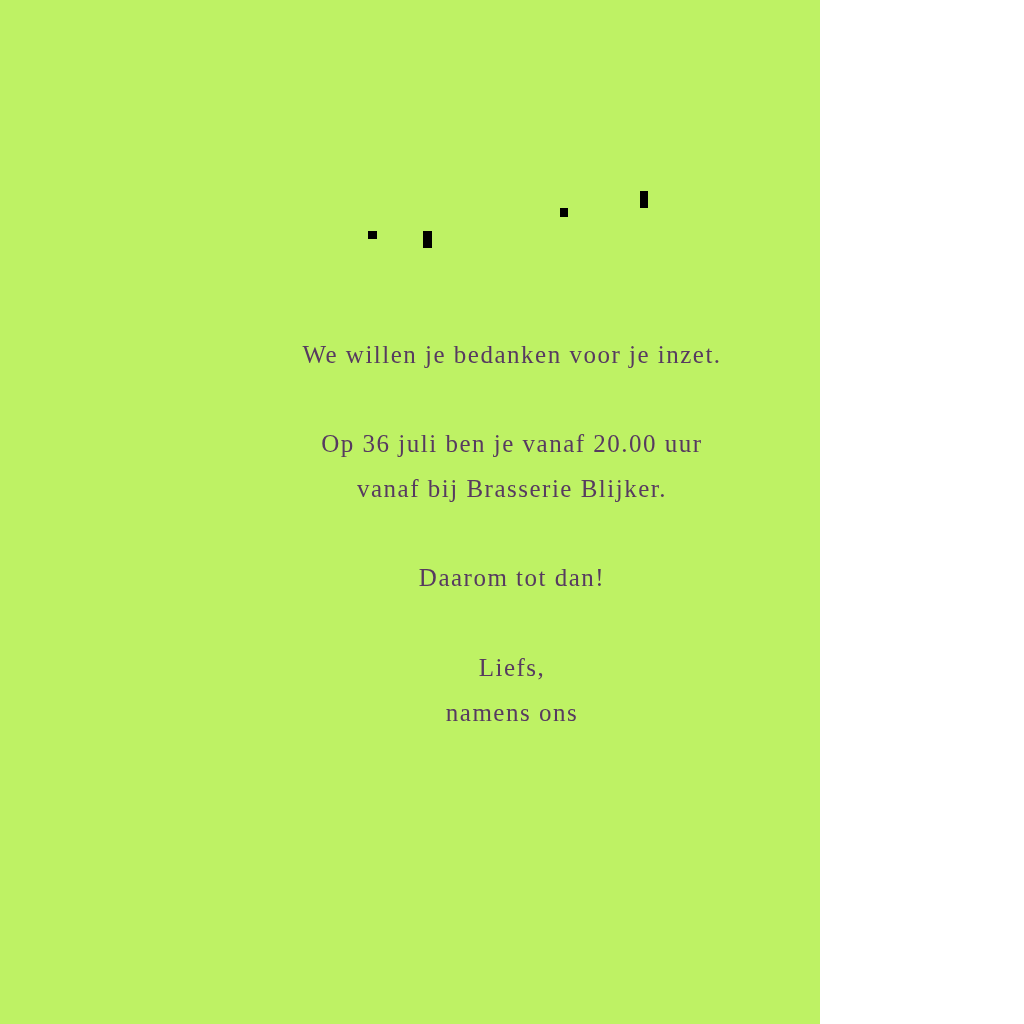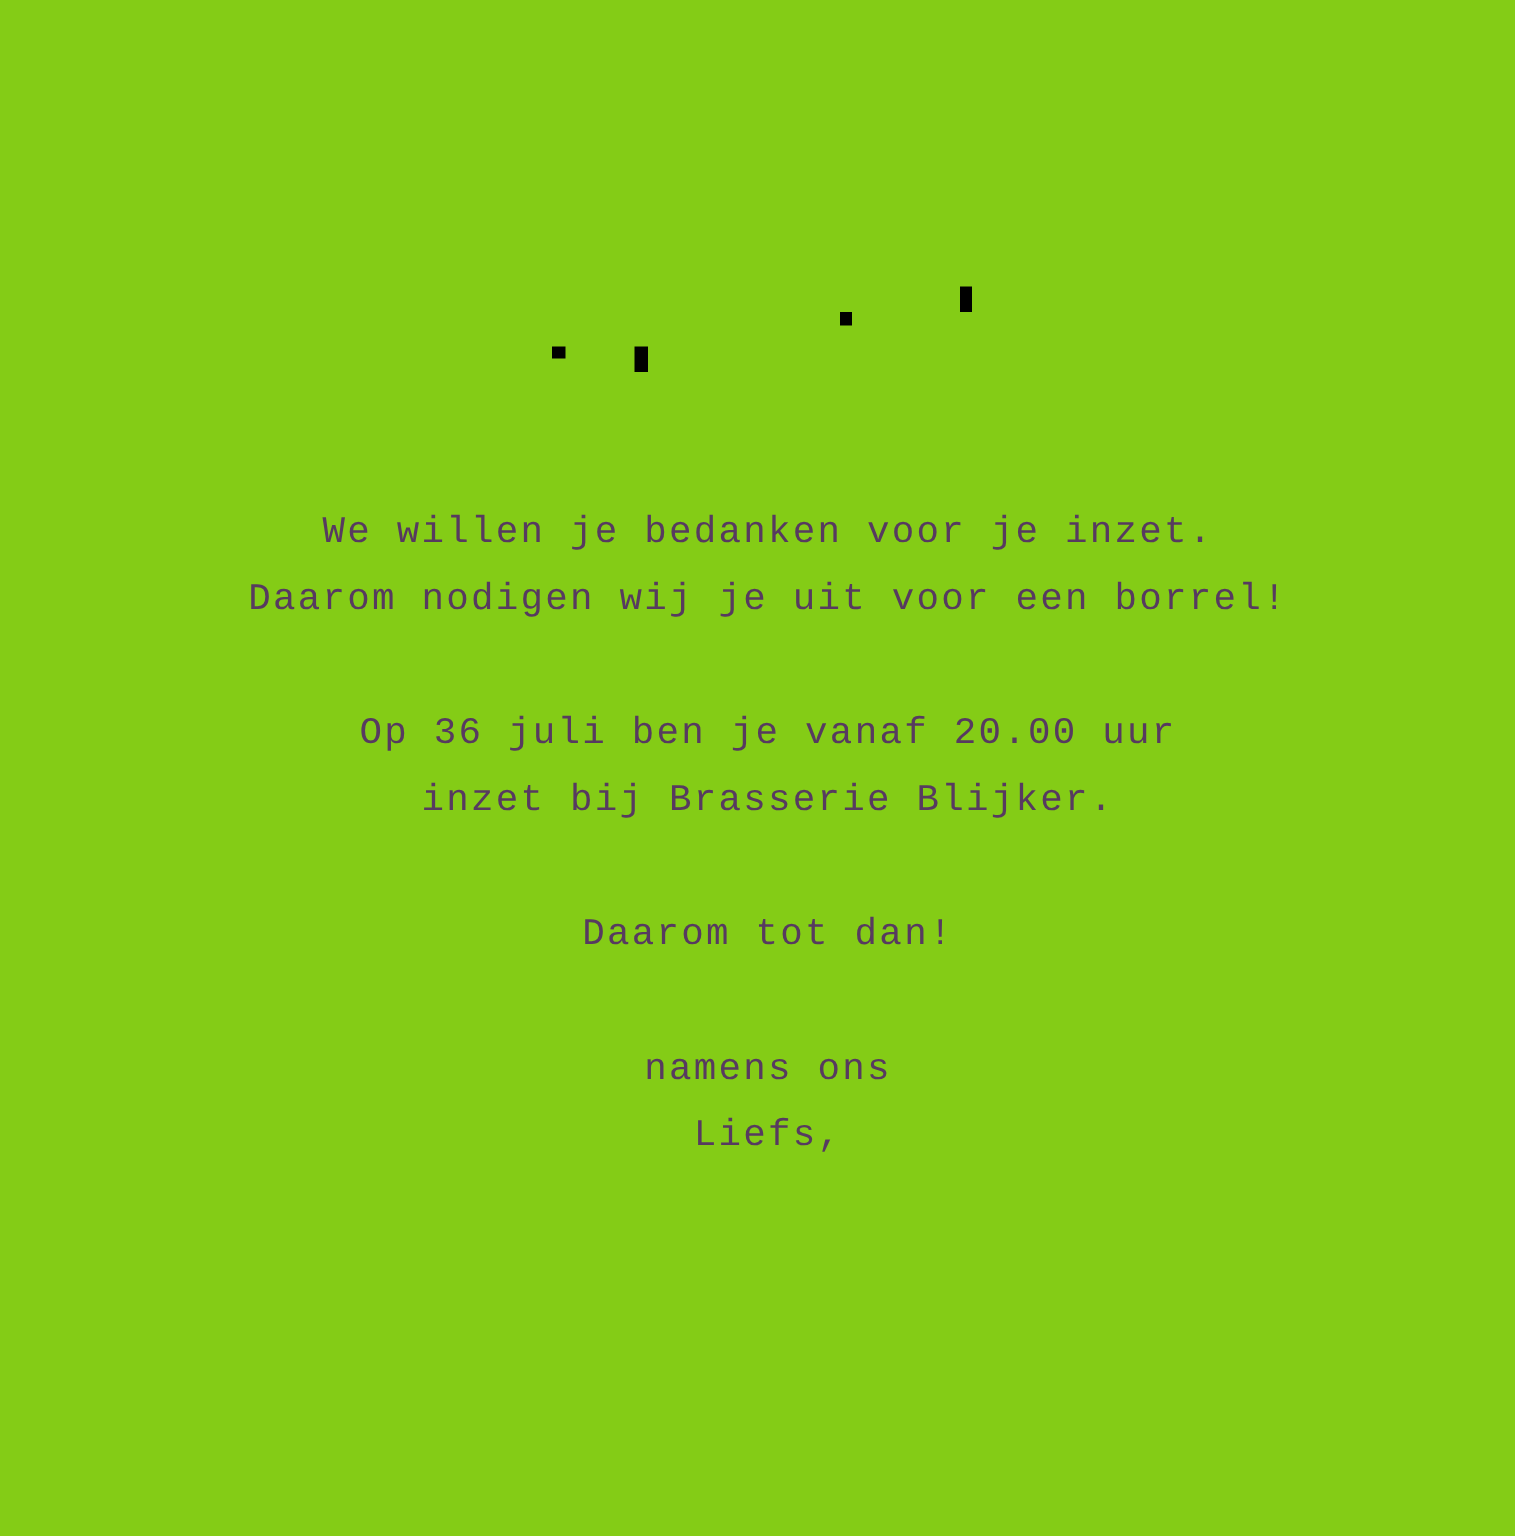--- a/index.html
+++ b/index.html
@@ -2,25 +2,25 @@
 <html><head>
 <meta charset="utf-8">
 <style>
   html, body {
     margin: 0;
     padding: 0;
     background: #ffffff;
   }
   .card {
     position: relative;
-    width: 1010px;
+    width: 820px;
     height: 1024px;
-    background: #84cc16;
+    background: #bef264;
     overflow: hidden;
-    font-family: Liberation Mono, monospace;
+    font-family: Liberation Serif, serif;
   }
   
   .mark {
     position: absolute;
     background: #000000;
   }
   .mark-1 { left: 368px; top: 231px; width: 9px; height: 8px; }
   .mark-2 { left: 423px; top: 231px; width: 9px; height: 17px; }
   .mark-3 { left: 560px; top: 208px; width: 8px; height: 9px; }
   .mark-4 { left: 640px; top: 191px; width: 8px; height: 17px; }
@@ -51,24 +51,23 @@
 
 <div class="card">
 
   <div class="mark mark-1" style="background: rgb(0, 0, 0);"></div>
   <div class="mark mark-2" style="background: rgb(0, 0, 0);"></div>
   <div class="mark mark-3" style="background: rgb(0, 0, 0);"></div>
   <div class="mark mark-4" style="background: rgb(0, 0, 0);"></div>
 
   <div class="message" style="color: rgb(87, 58, 96);">
     <div class="line">We willen je bedanken voor je inzet.</div>
-    <div class="line">Daarom nodigen wij je uit voor een borrel!</div>
     <div class="spacer"></div>
     <div class="line">Op 36 juli ben je vanaf 20.00 uur</div>
-    <div class="line">inzet bij Brasserie Blijker.</div>
+    <div class="line">vanaf bij Brasserie Blijker.</div>
     <div class="spacer"></div>
     <div class="line">Daarom tot dan!</div>
     <div class="spacer"></div>
+    <div class="line">Liefs,</div>
     <div class="line">namens ons</div>
-    <div class="line">Liefs,</div>
   </div>
 
 </div>
 
 </body></html>

